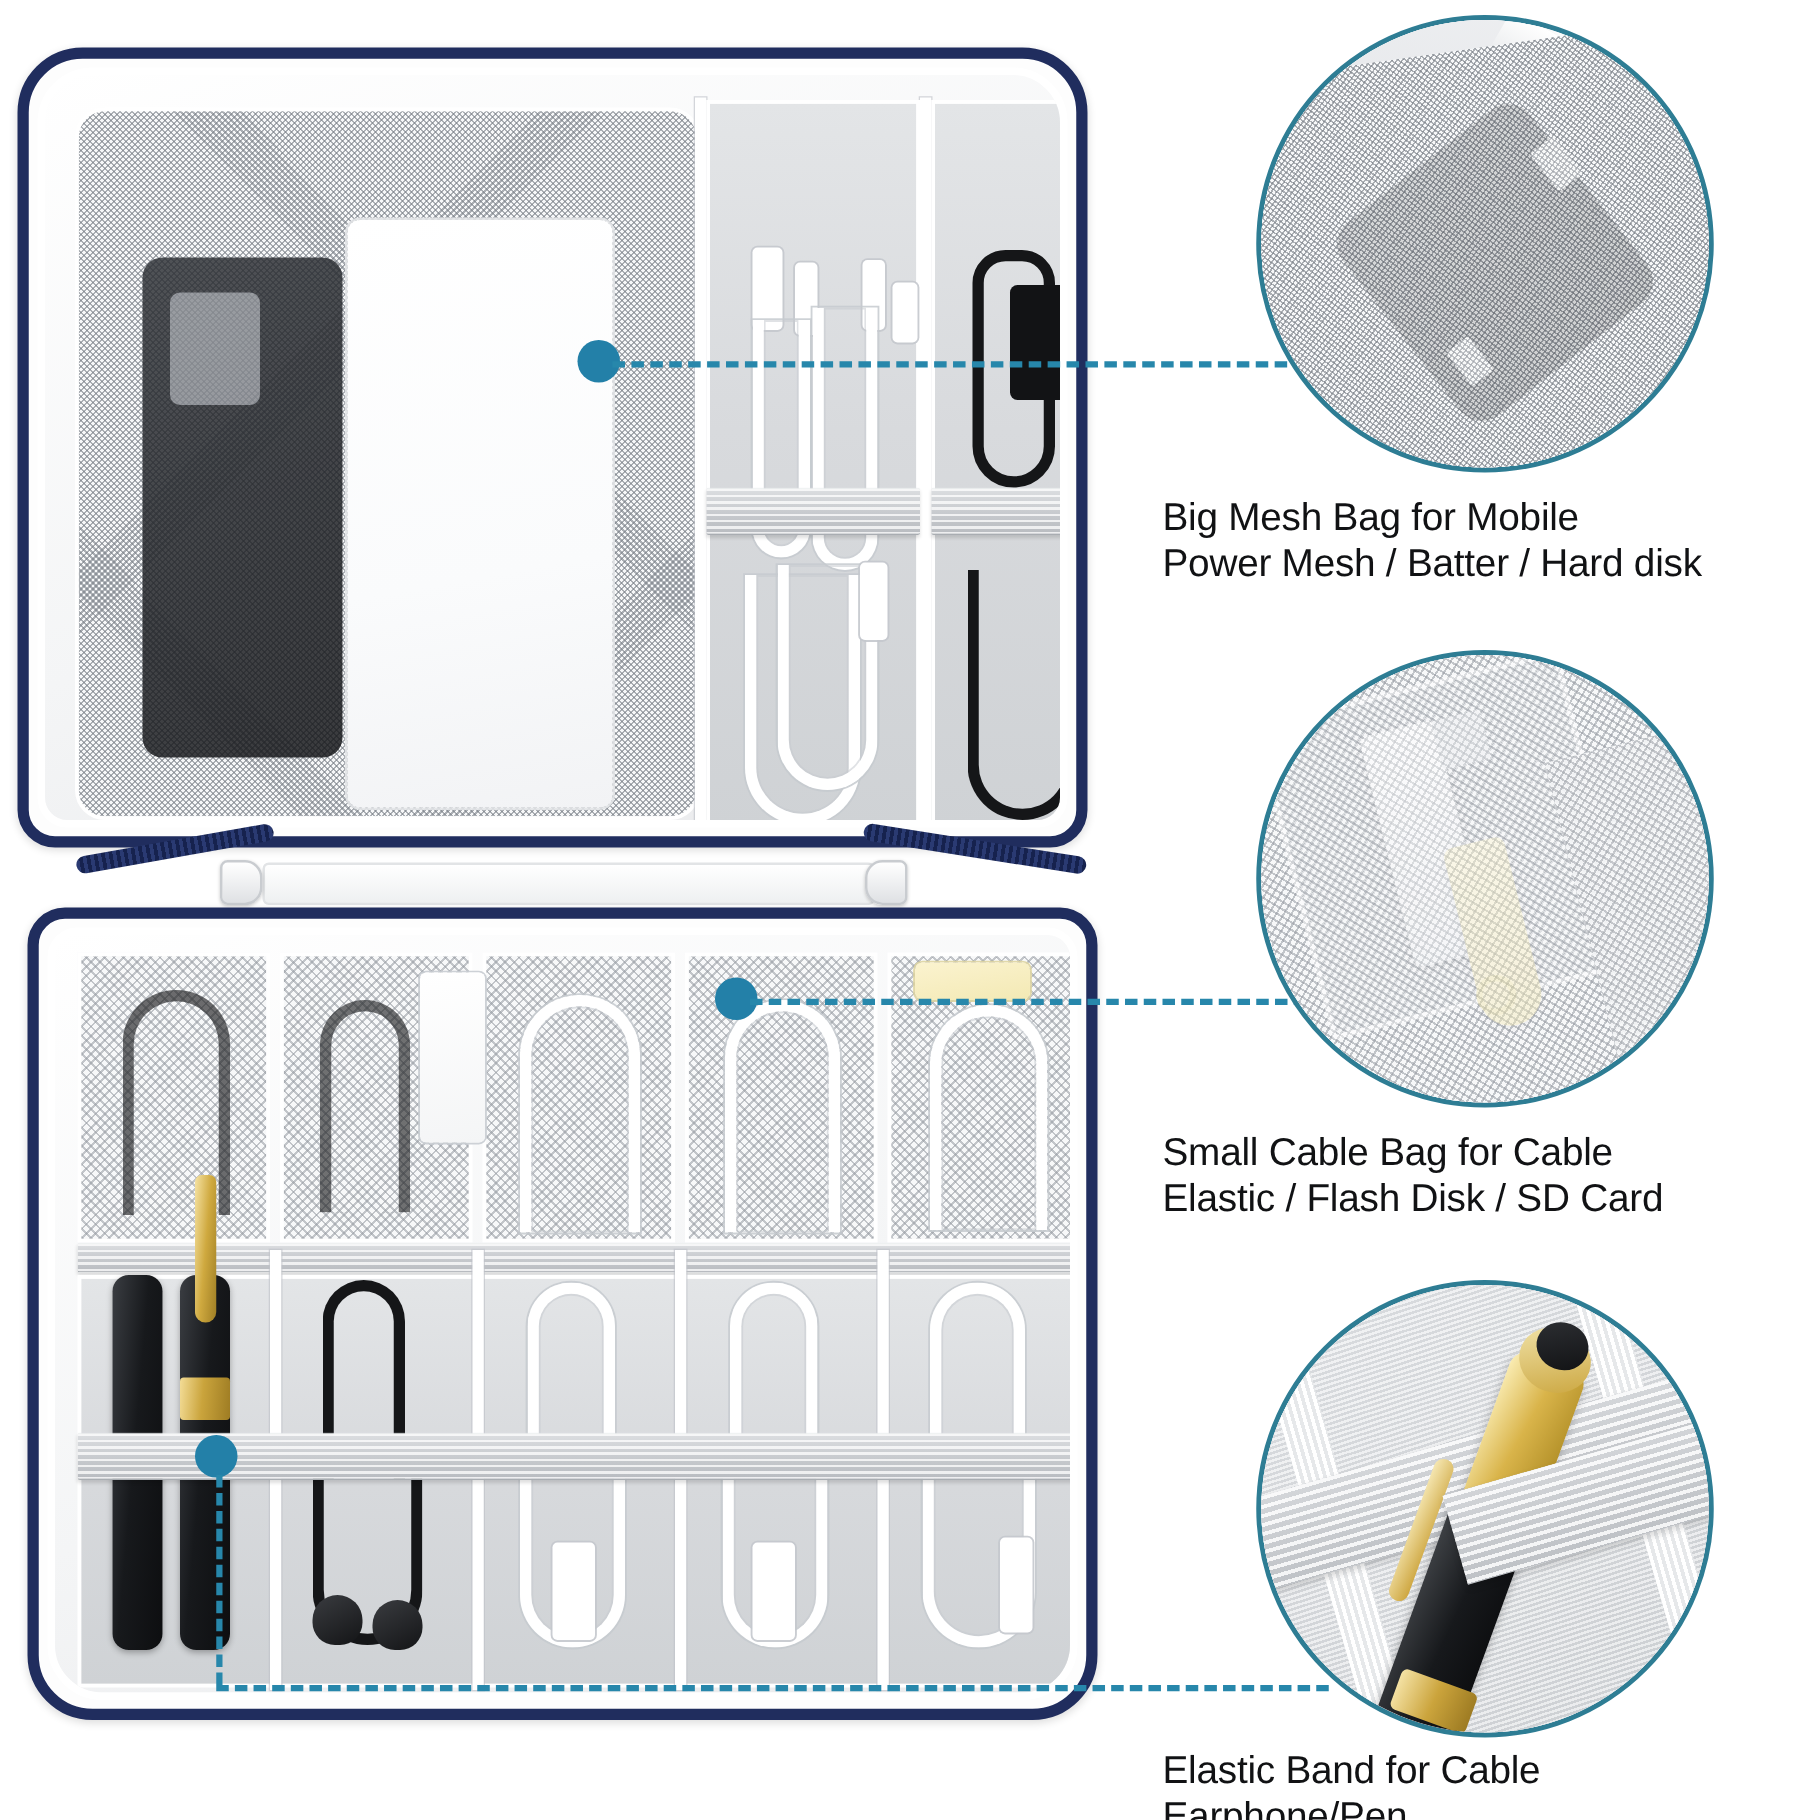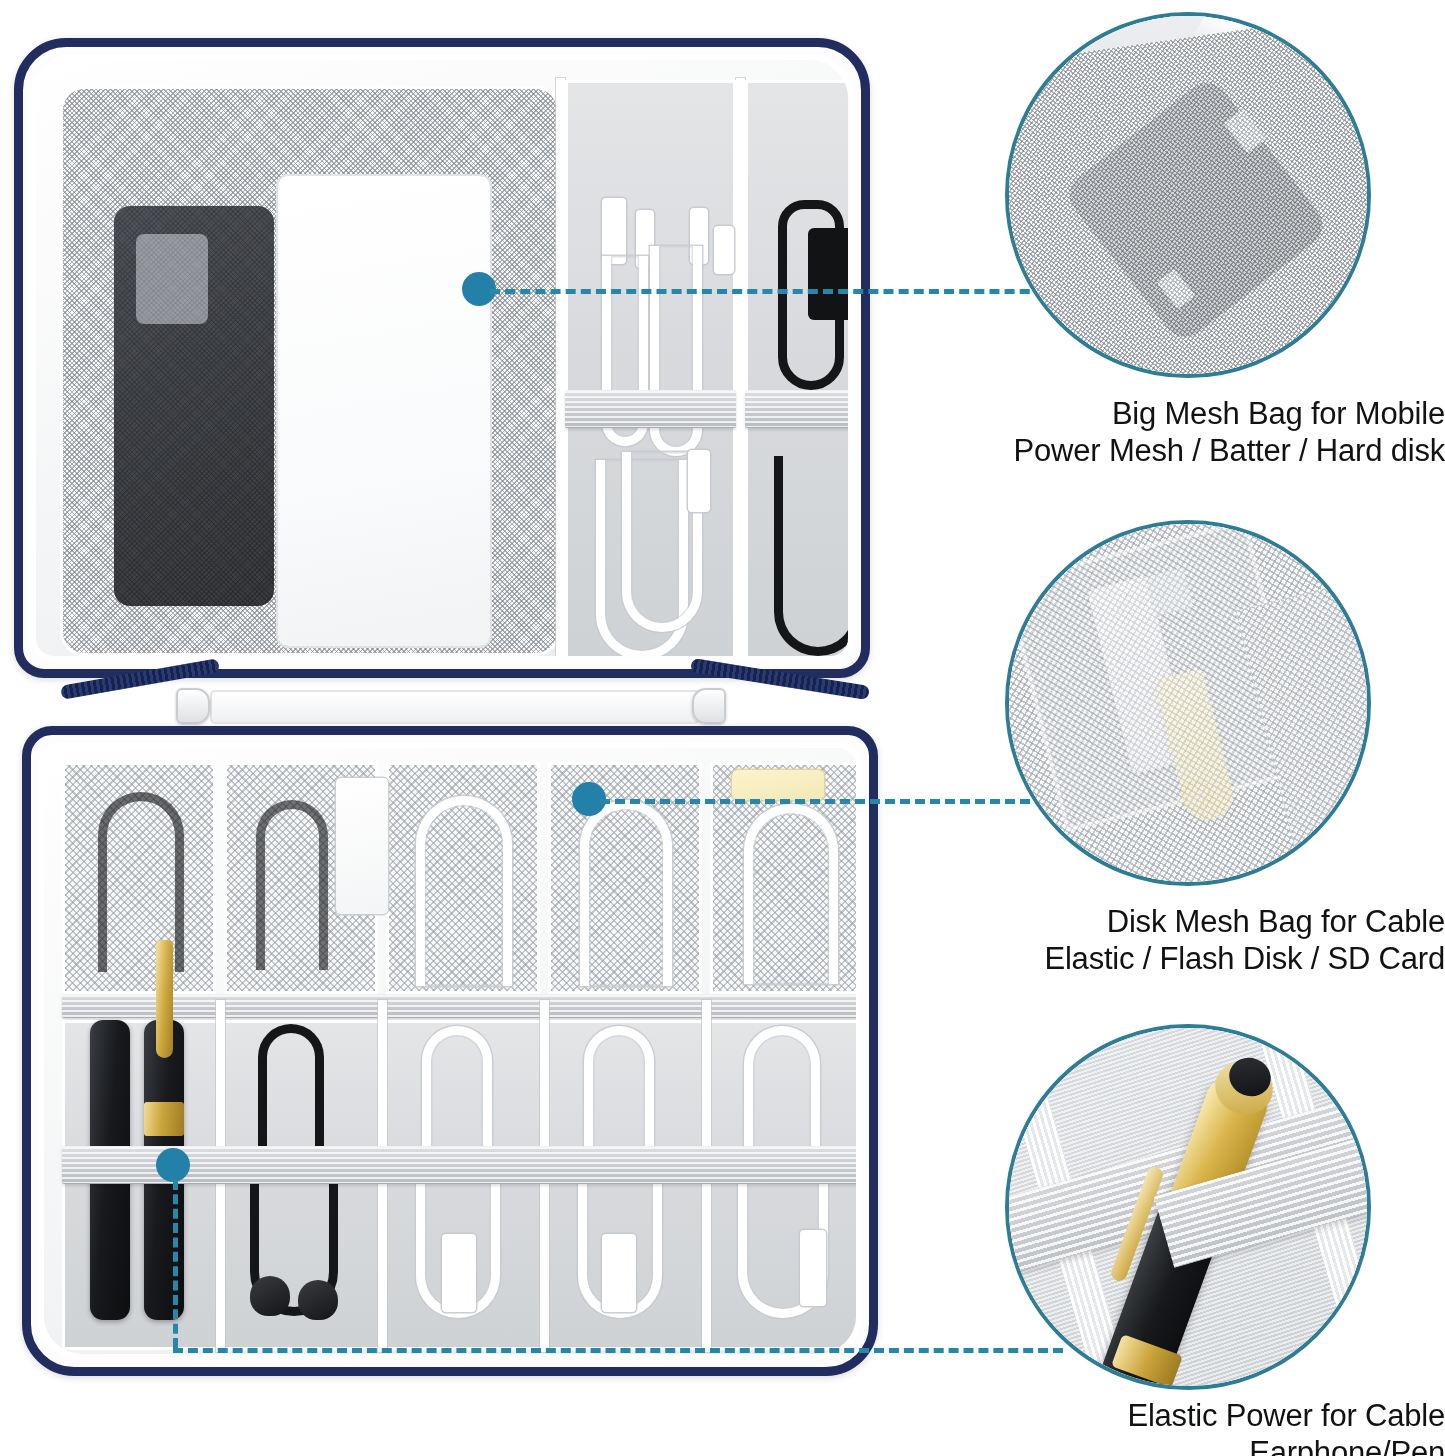--- a/index.html
+++ b/index.html
@@ -181,21 +181,21 @@
     position:absolute; left:75px;
     width:366px; height:366px; border-radius:50%;
     border:4px solid #2e7d94;
     overflow:hidden;
     background:#f6f7f8;
   }
   .circle-inner { position:absolute; inset:0; }
 
   .feature-caption {
     position:absolute; left:0; width:515px;
-    text-align:right;
+    text-align:left;
     font-size:31px; line-height:1.18;
     color:#111214;
     font-weight:400;
     letter-spacing:-.2px;
   }
   .feature-caption span { display:block; }
 
   
   .sc { position:absolute; }
 </style>
@@ -376,21 +376,21 @@
                       border:5px solid #efe4a8; transform:rotate(-14deg);"></div>
 
           <div class="sc mesh" style="left:-40px; top:-20px; width:470px; height:430px; border:none;
                       transform:rotate(-14deg); opacity:.55;"></div>
 
           <div class="sc mesh" style="left:264px; top:60px; width:180px; height:330px; border:none;
                       transform:rotate(-14deg); opacity:.9;"></div>
         </div>
       </div>
       <div class="feature-caption" style="top:396px;">
-        <span>Disk Mesh Bag for Cable</span>
+        <span>Small Cable Bag for Cable</span>
         <span>Elastic / Flash Disk / SD Card</span>
       </div>
     </div>
 
     <div class="feature" style="top:1012px;">
       <div class="circle-photo" style="top:12px;">
         <div class="circle-inner" style="background:linear-gradient(160deg,#e8eaec,#d9dbde);">
 
           <div class="sc" style="left:-40px; top:-30px; width:460px; height:440px;
                       background:repeating-linear-gradient(178deg, rgba(255,255,255,.5) 0 2px, rgba(170,174,179,.18) 2px 4px),
@@ -434,19 +434,19 @@
                       border-radius:8px; transform:rotate(20deg);"></div>
 
           <div class="sc" style="left:150px; top:130px; width:270px; height:74px;
                       background:repeating-linear-gradient(180deg, rgba(255,255,255,.8) 0 3px, rgba(172,176,181,.25) 3px 7px),
                                  linear-gradient(180deg,#dfe1e4,#c4c7cb);
                       transform:rotate(-16deg);
                       box-shadow:0 3px 6px rgba(0,0,0,.15);"></div>
         </div>
       </div>
       <div class="feature-caption" style="top:386px;">
-        <span>Elastic Power for Cable</span>
+        <span>Elastic Band for Cable</span>
         <span>Earphone/Pen</span>
       </div>
     </div>
 
   </div>
 </div>
 
 </body></html>

